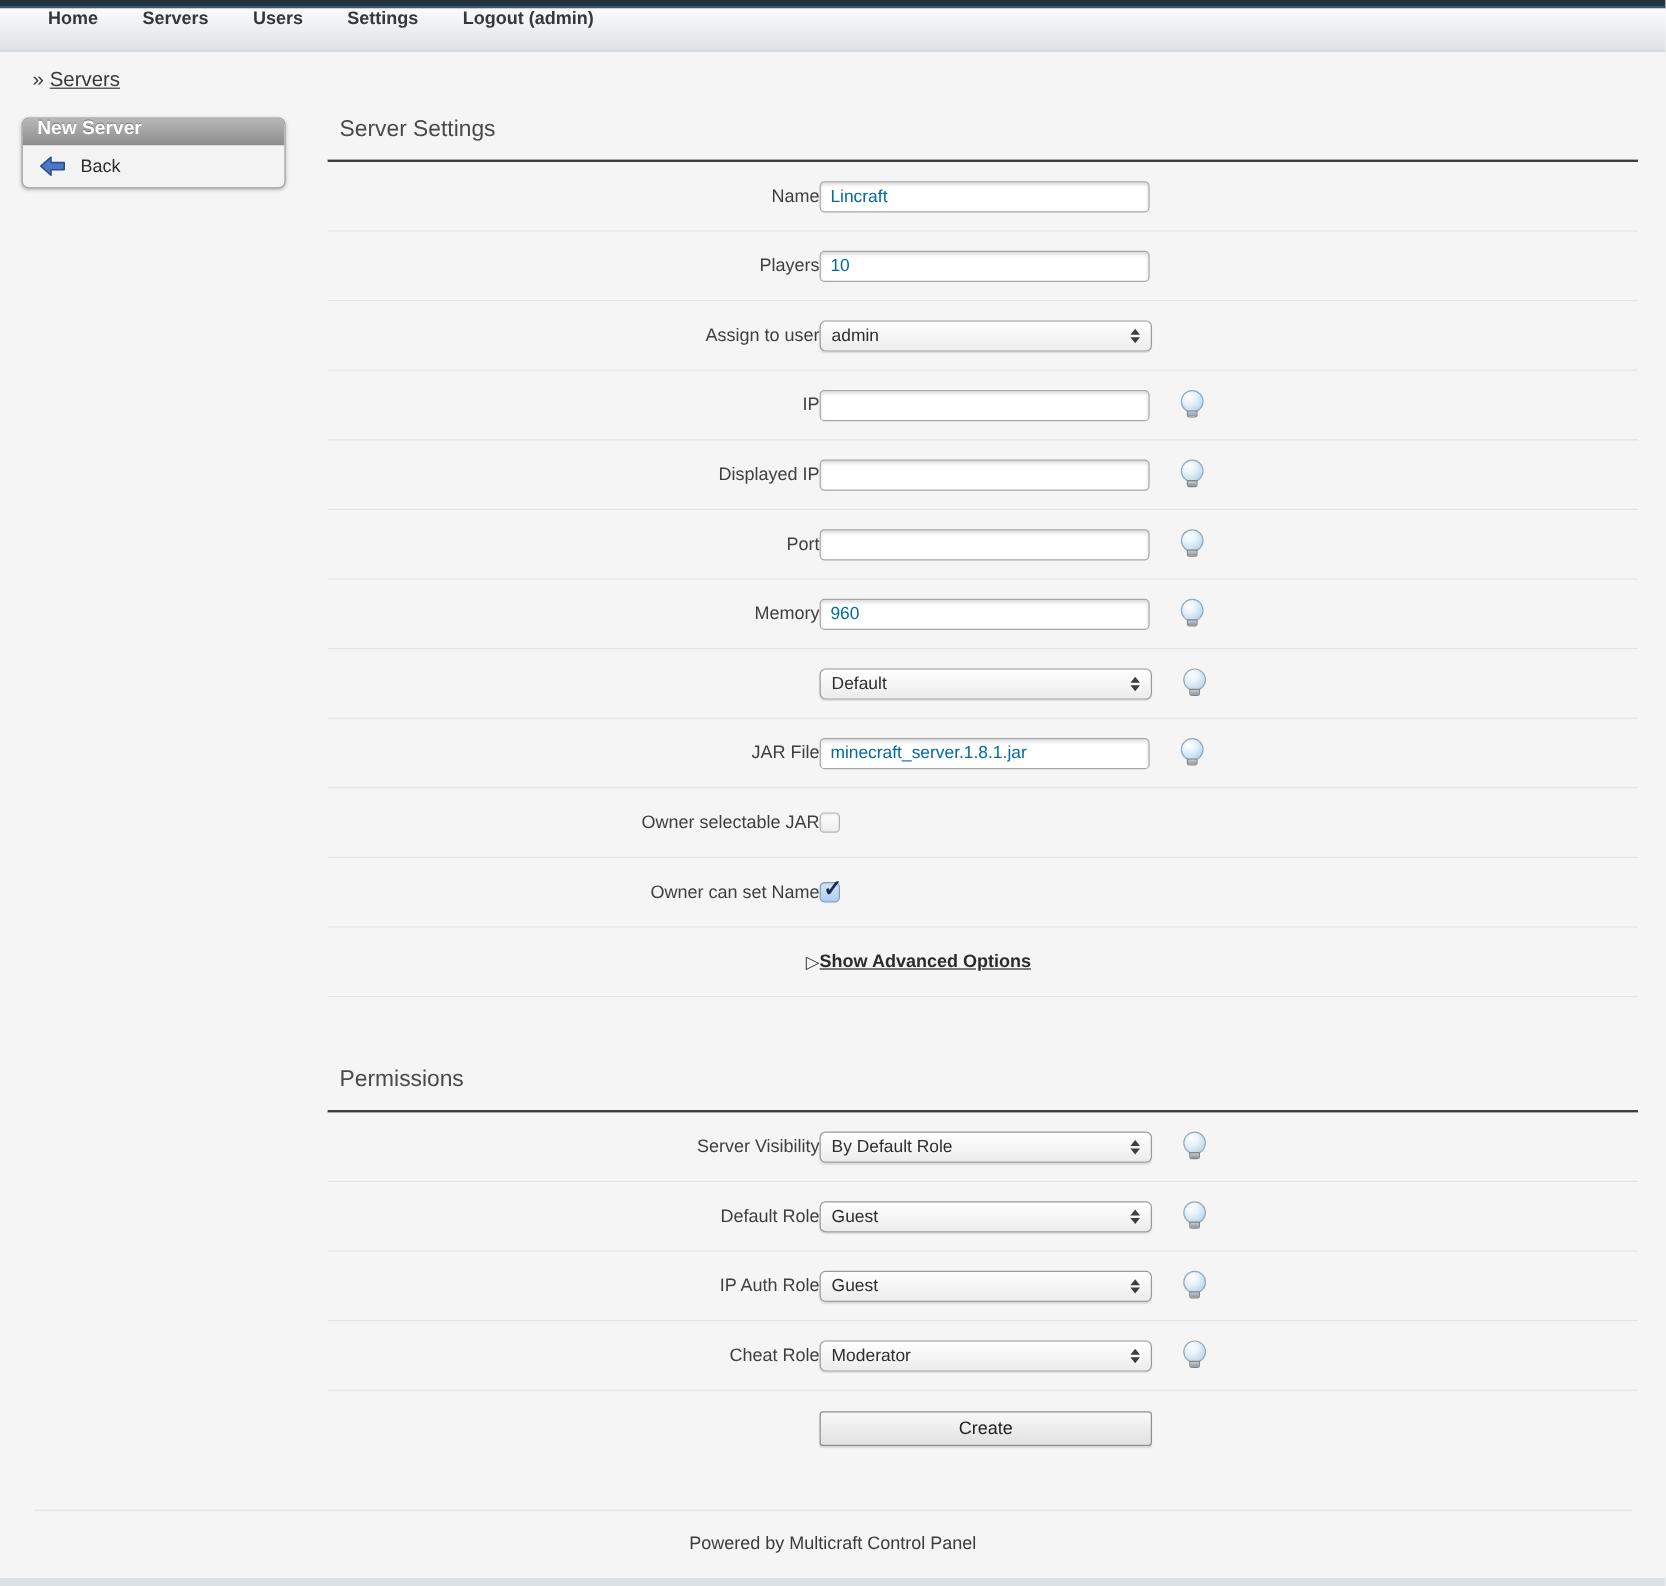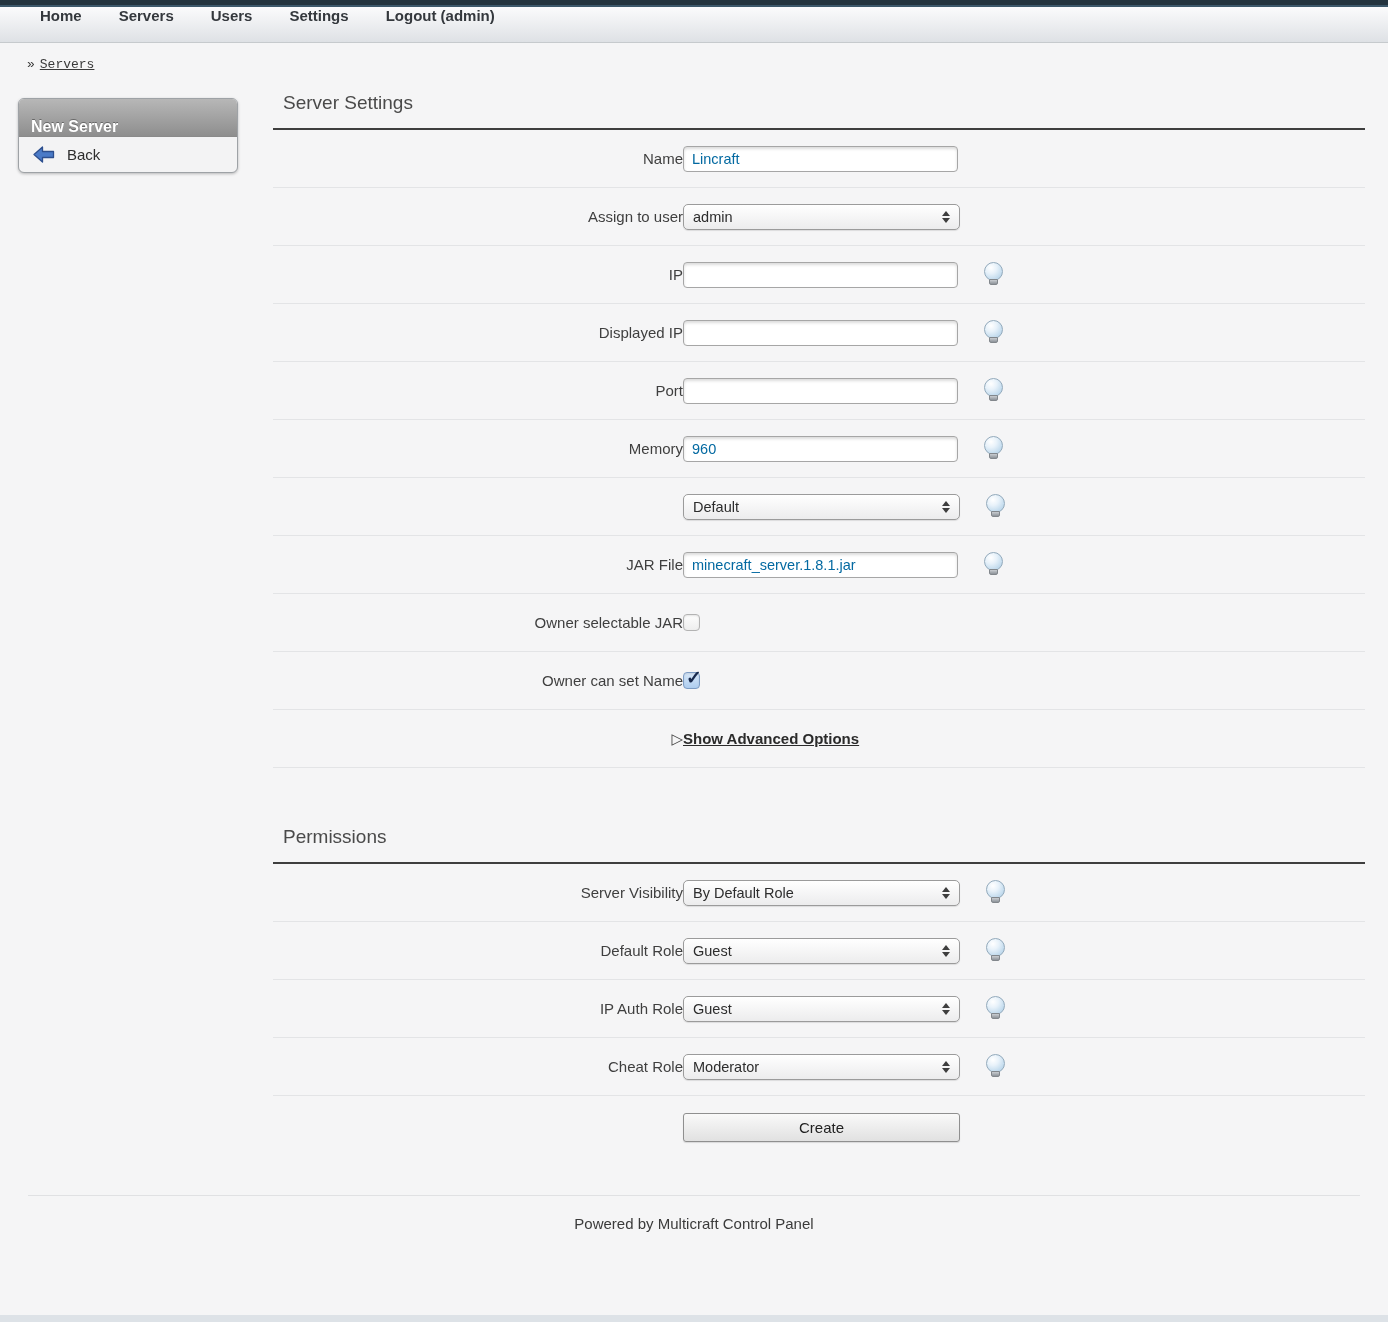--- a/index.html
+++ b/index.html
@@ -21,36 +21,36 @@
     border-bottom: 1px solid #c6cacd;
     display: flex; align-items: flex-start;
     padding-left: 40px; gap: 37px;
   }
   .navbar a {
     font-size: 15px; font-weight: bold; color: #34383d;
     text-decoration: none; cursor: pointer;
   }
 
   
-  .breadcrumb { padding: 14px 0 0 27px; font-size: 13px; color: #3a3a3a; font-family: Liberation Mono, monospace; }
+  .breadcrumb { padding: 14px 0 0 27px; font-size: 17px; color: #3a3a3a; }
   .breadcrumb a { color: #3a3a3a; text-decoration: underline; cursor: pointer; margin-left: 5px; }
 
   
   .side-menu {
     position: absolute; left: 18px; top: 98px; width: 220px;
     border: 1px solid #9ea2a6; border-radius: 6px;
     box-shadow: 0 1px 3px rgba(0,0,0,.25);
     overflow: hidden; background: #f3f3f4;
   }
   .side-menu .menu-header {
-    height: 38px;
+    height: 22px;
     background: linear-gradient(#b7b7b7, #8e8e8e);
     border-bottom: 1px solid #8a8a8a;
     color: #fff; font-size: 16px; font-weight: bold;
-    display: flex; align-items: flex-end; padding-left: 12px;
+    display: flex; align-items: flex-start; padding-left: 12px;
     text-shadow: 0 -1px 0 rgba(0,0,0,.35);
   }
   .side-menu .menu-item {
     height: 35px; display: flex; align-items: center; gap: 12px;
     padding-left: 14px; cursor: pointer; font-size: 15px; color: #2d2d2d;
   }
 
   
   .main { margin: 12px 23px 0 273px; width: 1092px; }
   .section-title {
@@ -186,20 +186,26 @@
 
   <div class="section-title">Server Settings</div>
 
   <div class="row">
     <div class="label">Name</div>
     <div class="control">
       <input class="tinput" type="text" value="Lincraft" style="">
     </div>
   </div>
 
+  <div class="row">
+    <div class="label">Players</div>
+    <div class="control">
+      <input class="tinput" type="text" value="10" style="">
+    </div>
+  </div>
 
   <div class="row">
     <div class="label">Assign to user</div>
     <div class="control">
       <div class="mselect">
         <span class="sel-text">admin</span>
         <span class="spinner">
             <i class="tri-up"></i>
             <i class="tri-down"></i>
           </span>

